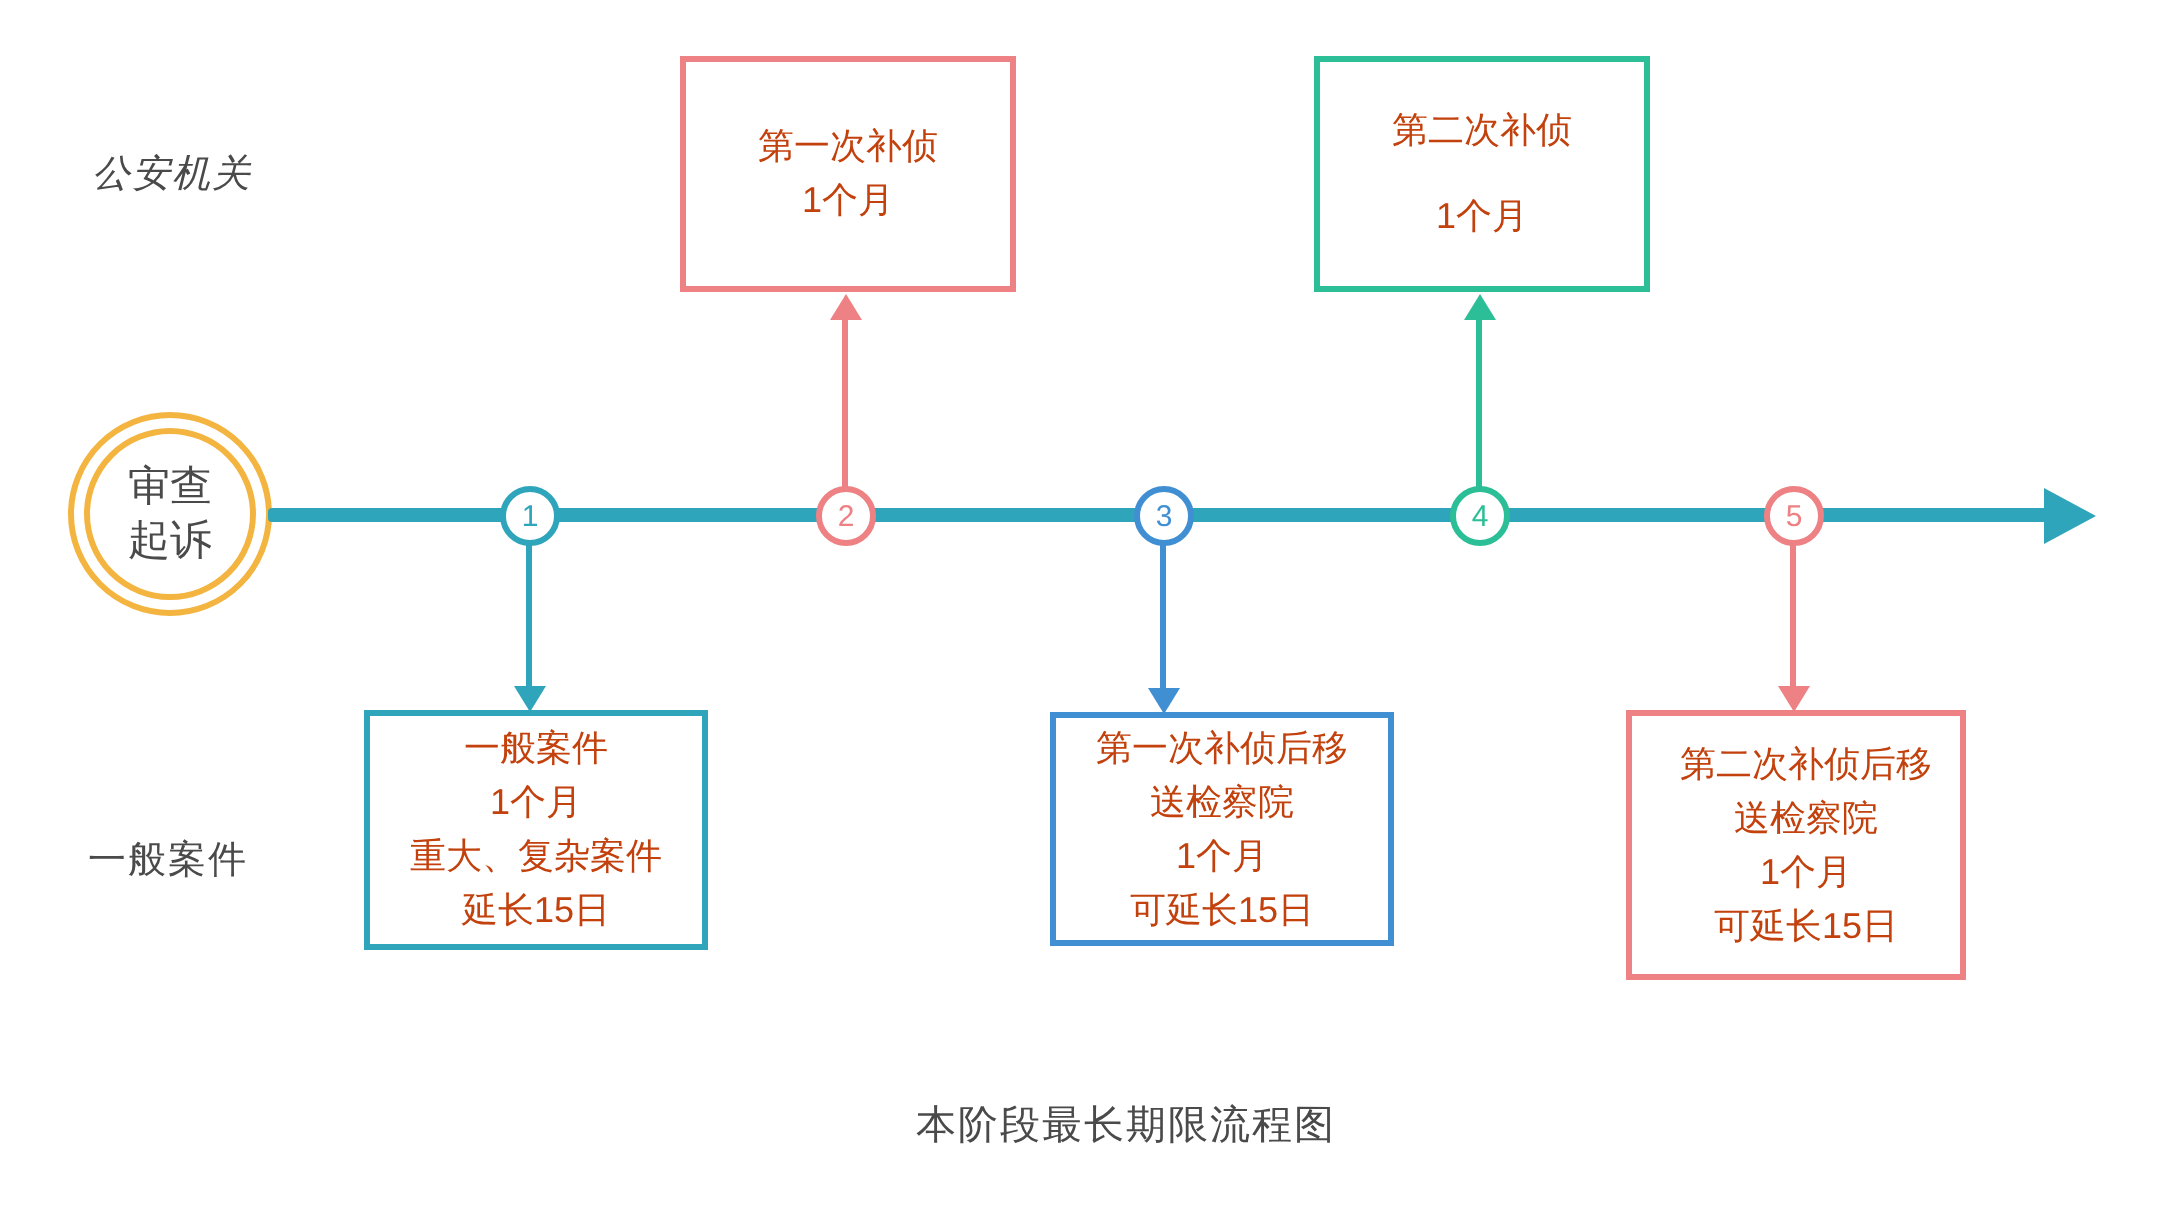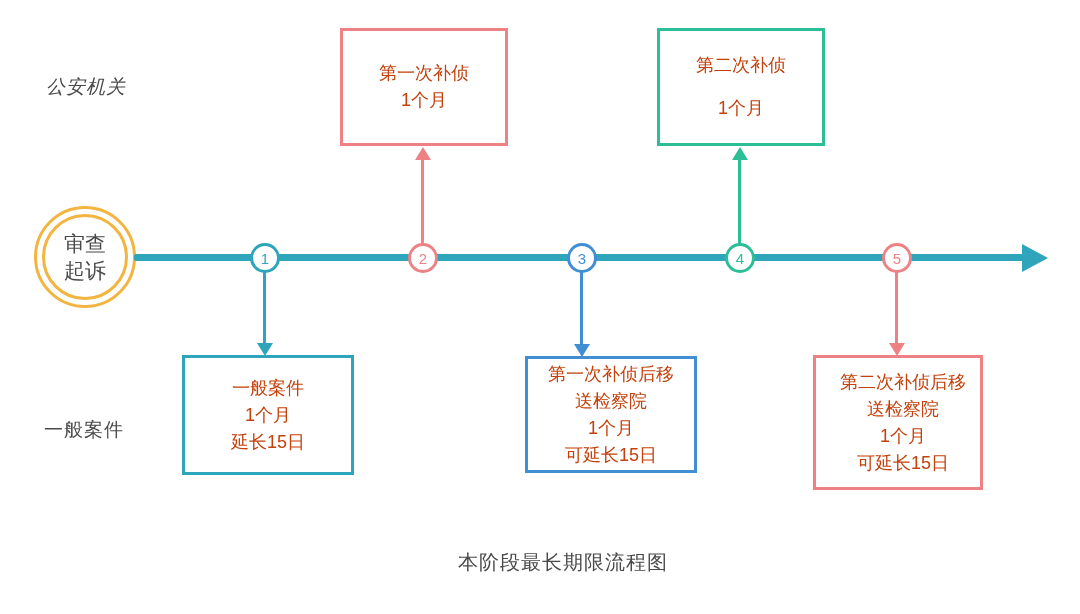--- a/index.html
+++ b/index.html
@@ -147,20 +147,21 @@
     <span>1个月</span>
   </div>
   <div class="box b-green box-top-2">
     <span>第二次补侦</span>
     <span>1个月</span>
   </div>
 
   <div class="box b-teal box-bottom-1">
     <span>一般案件</span>
     <span>1个月</span>
+    <span>重大、复杂案件</span>
     <span>延长15日</span>
   </div>
   <div class="box b-blue box-bottom-2">
     <span>第一次补侦后移</span>
     <span>送检察院</span>
     <span>1个月</span>
     <span>可延长15日</span>
   </div>
   <div class="box b-pink box-bottom-3">
     <span>第二次补侦后移</span>

